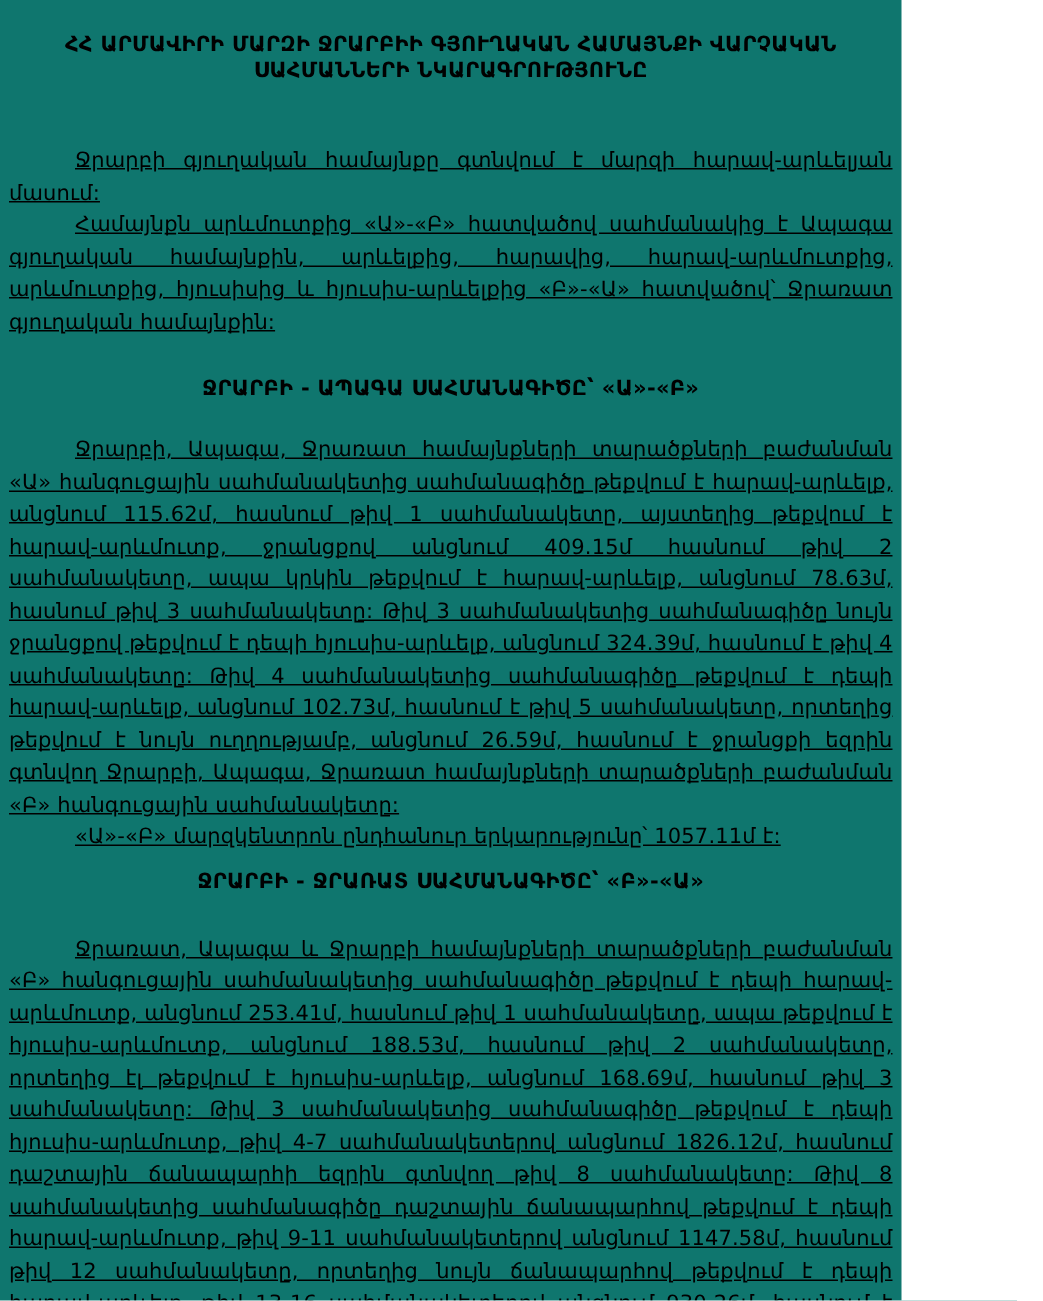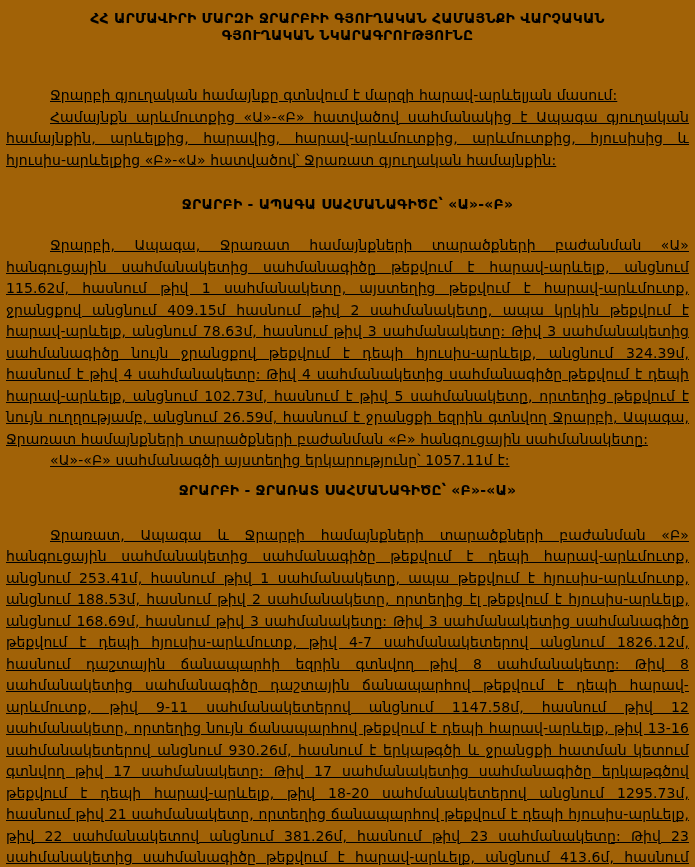--- a/index.html
+++ b/index.html
@@ -2,27 +2,27 @@
 <html><head>
 <meta charset="utf-8">
 <style>
   html, body {
     margin: 0;
     padding: 0;
     background: #ffffff;
   }
   .page {
     position: relative;
-    width: 695px;
+    width: 601px;
     height: 867px;
     overflow: hidden;
-    background: #a16207;
+    background: #0f766e;
     color: #000000;
     font-family: "DejaVu Sans", sans-serif;
-    padding: 8px 6px 0 6px;
+    padding: 20px 6px 0 6px;
     box-sizing: border-box;
     -webkit-font-smoothing: none;
   }
   .doc-title {
     text-align: center;
     font-weight: bold;
     font-size: 14px;
     line-height: 17px;
     margin: 2px 0 0 0;
     letter-spacing: 0.2px;
@@ -50,30 +50,30 @@
   .heading-a { margin: 24px 0 22px 0; }
   .heading-b { margin: 9px 0 26px 0; }
 </style>
 </head>
 <body>
 
 <div class="page">
 
   <div class="doc-title">
     <div>ՀՀ ԱՐՄԱՎԻՐԻ ՄԱՐԶԻ ՋՐԱՐԲԻԻ ԳՅՈՒՂԱԿԱՆ ՀԱՄԱՅՆՔԻ ՎԱՐՉԱԿԱՆ</div>
-    <div>ԳՅՈՒՂԱԿԱՆ ՆԿԱՐԱԳՐՈՒԹՅՈՒՆԸ</div>
+    <div>ՍԱՀՄԱՆՆԵՐԻ ՆԿԱՐԱԳՐՈՒԹՅՈՒՆԸ</div>
   </div>
 
   <div class="intro-block">
     <p class="body-text">Ջրարբի գյուղական համայնքը գտնվում է մարզի հարավ-արևելյան մասում:</p>
     <p class="body-text">Համայնքն արևմուտքից «Ա»-«Բ» հատվածով սահմանակից է Ապագա գյուղական համայնքին, արևելքից, հարավից, հարավ-արևմուտքից, արևմուտքից, հյուսիսից և հյուսիս-արևելքից «Բ»-«Ա» հատվածով՝ Ջրառատ գյուղական համայնքին:</p>
   </div>
 
   <h2 class="section-heading heading-a">ՋՐԱՐԲԻ - ԱՊԱԳԱ ՍԱՀՄԱՆԱԳԻԾԸ՝  «Ա»-«Բ»</h2>
 
   <p class="body-text">Ջրարբի, Ապագա, Ջրառատ համայնքների տարածքների բաժանման «Ա» հանգուցային սահմանակետից սահմանագիծը թեքվում է հարավ-արևելք, անցնում 115.62մ, հասնում թիվ 1 սահմանակետը, այստեղից թեքվում է հարավ-արևմուտք, ջրանցքով անցնում 409.15մ հասնում թիվ 2 սահմանակետը, ապա կրկին թեքվում է հարավ-արևելք, անցնում 78.63մ, հասնում թիվ 3 սահմանակետը: Թիվ 3 սահմանակետից սահմանագիծը նույն ջրանցքով թեքվում է դեպի հյուսիս-արևելք, անցնում 324.39մ, հասնում է թիվ 4 սահմանակետը: Թիվ 4 սահմանակետից սահմանագիծը թեքվում է դեպի հարավ-արևելք, անցնում 102.73մ, հասնում է թիվ 5 սահմանակետը, որտեղից թեքվում է նույն ուղղությամբ, անցնում 26.59մ, հասնում է ջրանցքի եզրին գտնվող Ջրարբի, Ապագա, Ջրառատ համայնքների տարածքների բաժանման «Բ» հանգուցային սահմանակետը:</p>
-  <p class="body-text">«Ա»-«Բ» սահմանագծի այստեղից երկարությունը՝  1057.11մ է:</p>
+  <p class="body-text">«Ա»-«Բ» մարզկենտրոն ընդհանուր երկարությունը՝  1057.11մ է:</p>
 
   <h2 class="section-heading heading-b">ՋՐԱՐԲԻ - ՋՐԱՌԱՏ ՍԱՀՄԱՆԱԳԻԾԸ՝  «Բ»-«Ա»</h2>
 
   <p class="body-text">Ջրառատ, Ապագա և Ջրարբի համայնքների տարածքների բաժանման «Բ» հանգուցային սահմանակետից սահմանագիծը թեքվում է դեպի հարավ-արևմուտք, անցնում 253.41մ, հասնում թիվ 1 սահմանակետը, ապա թեքվում է հյուսիս-արևմուտք, անցնում 188.53մ, հասնում թիվ 2 սահմանակետը, որտեղից էլ թեքվում է հյուսիս-արևելք, անցնում 168.69մ, հասնում թիվ 3 սահմանակետը: Թիվ 3 սահմանակետից սահմանագիծը թեքվում է դեպի հյուսիս-արևմուտք, թիվ 4-7 սահմանակետերով անցնում 1826.12մ, հասնում դաշտային ճանապարհի եզրին գտնվող թիվ 8 սահմանակետը: Թիվ 8 սահմանակետից սահմանագիծը դաշտային ճանապարհով թեքվում է դեպի հարավ-արևմուտք, թիվ 9-11 սահմանակետերով անցնում 1147.58մ, հասնում թիվ 12 սահմանակետը, որտեղից նույն ճանապարհով թեքվում է դեպի հարավ-արևելք, թիվ 13-16 սահմանակետերով անցնում 930.26մ, հասնում է երկաթգծի և ջրանցքի հատման կետում գտնվող թիվ 17 սահմանակետը: Թիվ 17 սահմանակետից սահմանագիծը երկաթգծով թեքվում է դեպի հարավ-արևելք, թիվ 18-20 սահմանակետերով անցնում 1295.73մ, հասնում թիվ 21 սահմանակետը, որտեղից ճանապարհով թեքվում է դեպի հյուսիս-արևելք, թիվ 22 սահմանակետով անցնում 381.26մ, հասնում թիվ 23 սահմանակետը: Թիվ 23 սահմանակետից սահմանագիծը թեքվում է հարավ-արևելք, անցնում 413.6մ, հասնում թռչնաբուծական ֆաբրիկայի բանավանի հյուսիսային եզրին գտնվող թիվ 24 սահմանակետը: Թիվ 24 սահմանակետից սահմանագիծը բնակավայրի եզրով թեքվում է հարավ-արևելք, թիվ 25-31 սահմանակետերով անցնում 1526.55մ, հասնում թիվ 32 սահմանակետը: Թիվ 32 սահմանակետից սահմանագիծը ջրանցքով թեքվում է դեպի հյուսիս-արևելք, թիվ 33-35</p>
 
 </div>
 
 </body></html>

